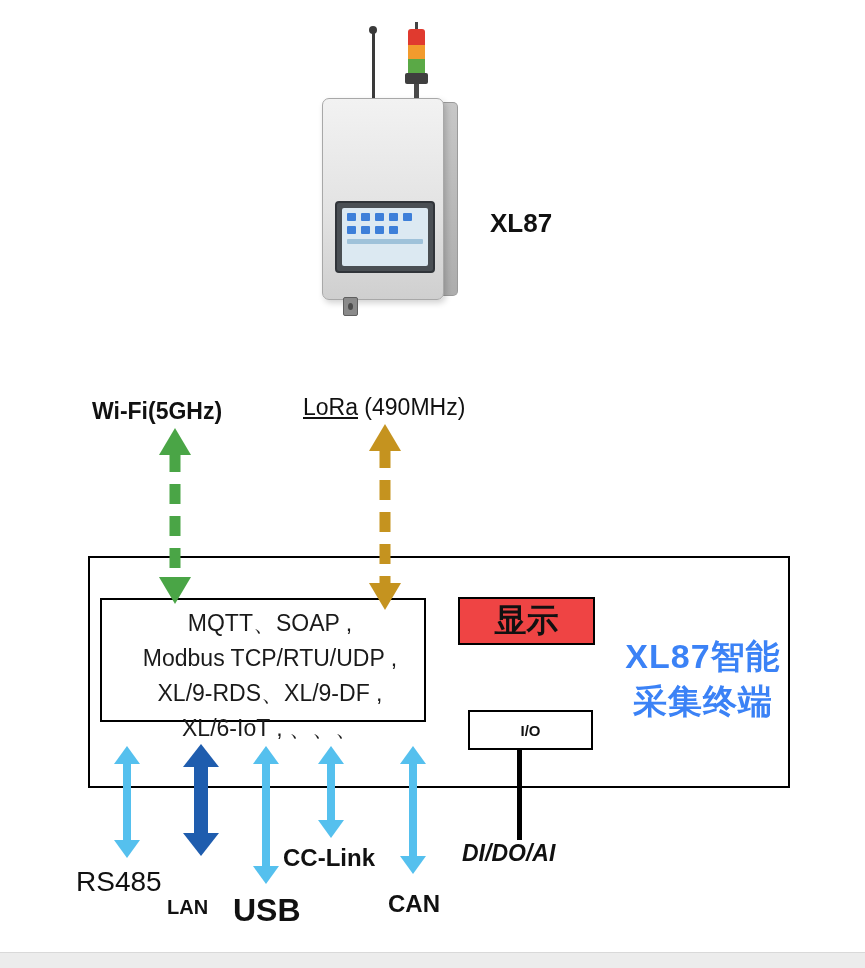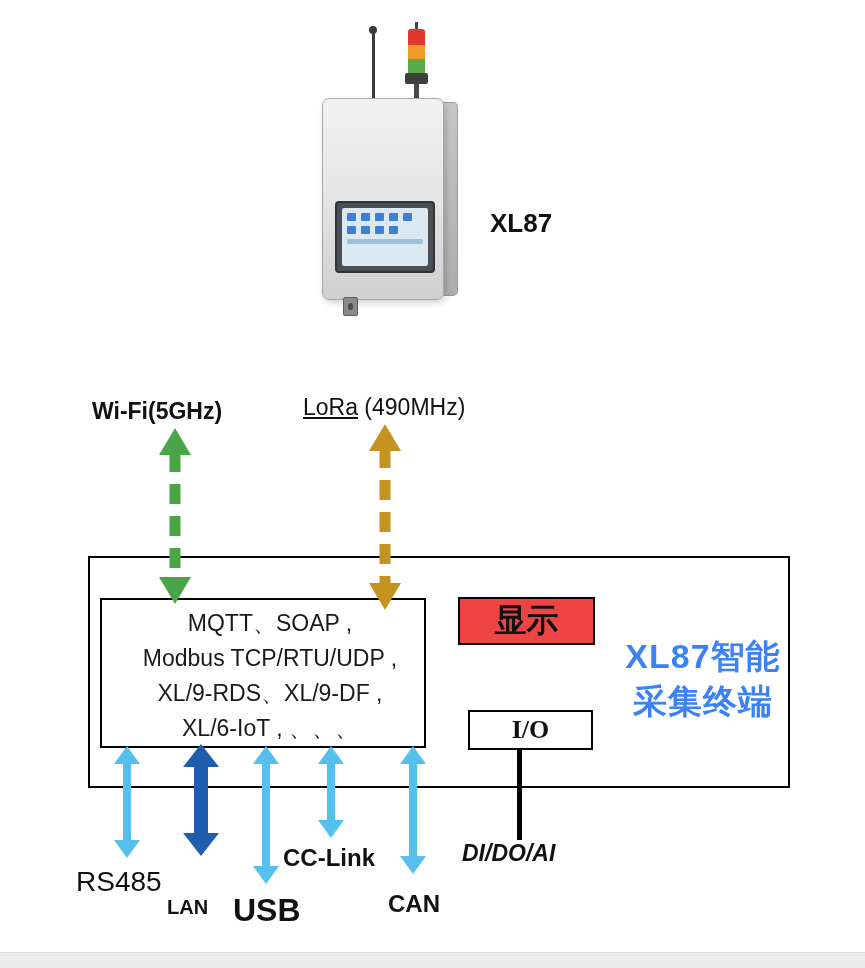--- a/index.html
+++ b/index.html
@@ -43,26 +43,26 @@
   .dev-screen { position:absolute; left:5px; top:5px; width:86px; height:58px; background:#dce9f2; border-radius:2px; padding:5px; }
   .scr-row { display:flex; gap:5px; margin-bottom:5px; }
   .scr-dot { width:9px; height:8px; background:#3d7fd9; border-radius:1px; }
   .scr-bar { width:100%; height:5px; background:#9fc2da; border-radius:1px; margin-top:2px; }
   .keyhole { position:absolute; left:20px; top:198px; width:15px; height:19px; background:#8a8a8a;
              border:1px solid #5f5f5f; border-radius:2px; }
   .keyhole::after { content:""; position:absolute; left:4px; top:5px; width:5px; height:7px; background:#4c4c4c; border-radius:50%; }
 
   
   .outer-box { position:absolute; left:88px; top:556px; width:702px; height:232px; border:2px solid #000; background:#fff; }
-  .proto-box { position:absolute; left:100px; top:598px; width:326px; height:150px; border:2px solid #000; background:#fff;
+  .proto-box { position:absolute; left:100px; top:598px; width:326px; height:124px; border:2px solid #000; background:#fff;
                padding:6px 0 0 14px; font-size:23px; line-height:35px; color:#1a1a1a; }
   .display-box { position:absolute; left:458px; top:597px; width:137px; height:48px; border:2px solid #000; background:#ef4444;
                  display:flex; align-items:center; justify-content:center; font-size:32px; font-weight:bold; }
   .io-box { position:absolute; left:468px; top:710px; width:125px; height:40px; border:2px solid #000; background:#fff;
-            display:flex; align-items:center; justify-content:center; font-size:26px; font-weight:bold;font-family:Liberation Serif, serif; }
+            display:flex; align-items:center; justify-content:center; font-size:15px; font-weight:bold; }
   .terminal-name { position:absolute; left:608px; top:634px; width:190px; font-size:34px; font-weight:bold;
                    line-height:45px; color:#3b82f6; letter-spacing:1px; }
 
   .io-drop { position:absolute; left:517px; top:750px; width:5px; height:90px; background:var(--io-line); }
 
   
   .lbl { position:absolute; white-space:nowrap; }
   .wifi-label { left:92px; top:398px; font-size:23px; font-weight:bold; }
   .lora-label { left:303px; top:394px; font-size:23px; }
   .lora-word { text-decoration-line:underline; text-decoration-style:wavy; text-decoration-color:#e23b2e; text-decoration-thickness:1px;text-decoration:underline; }

